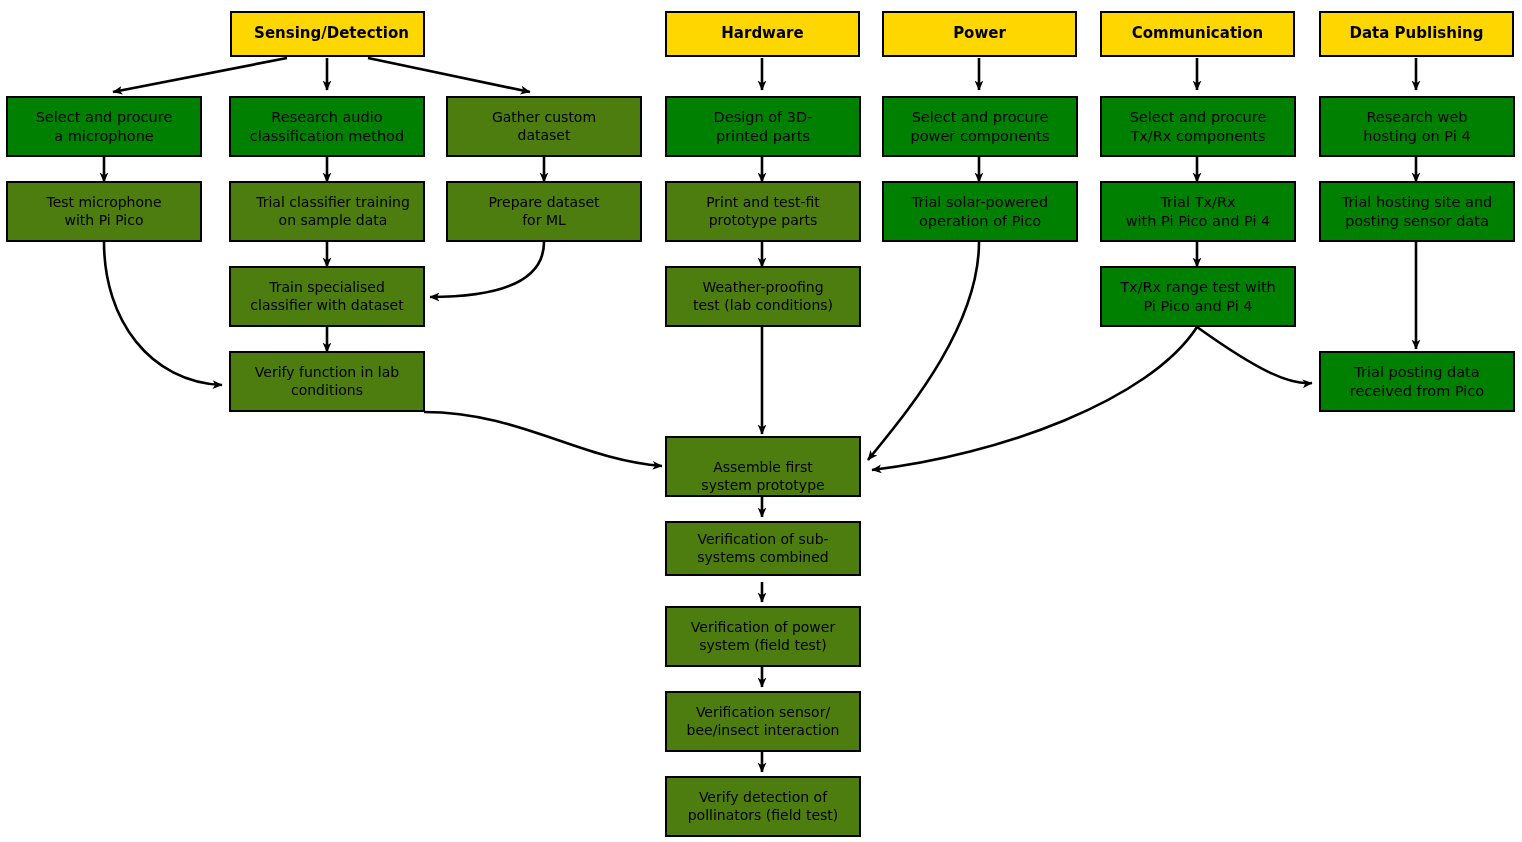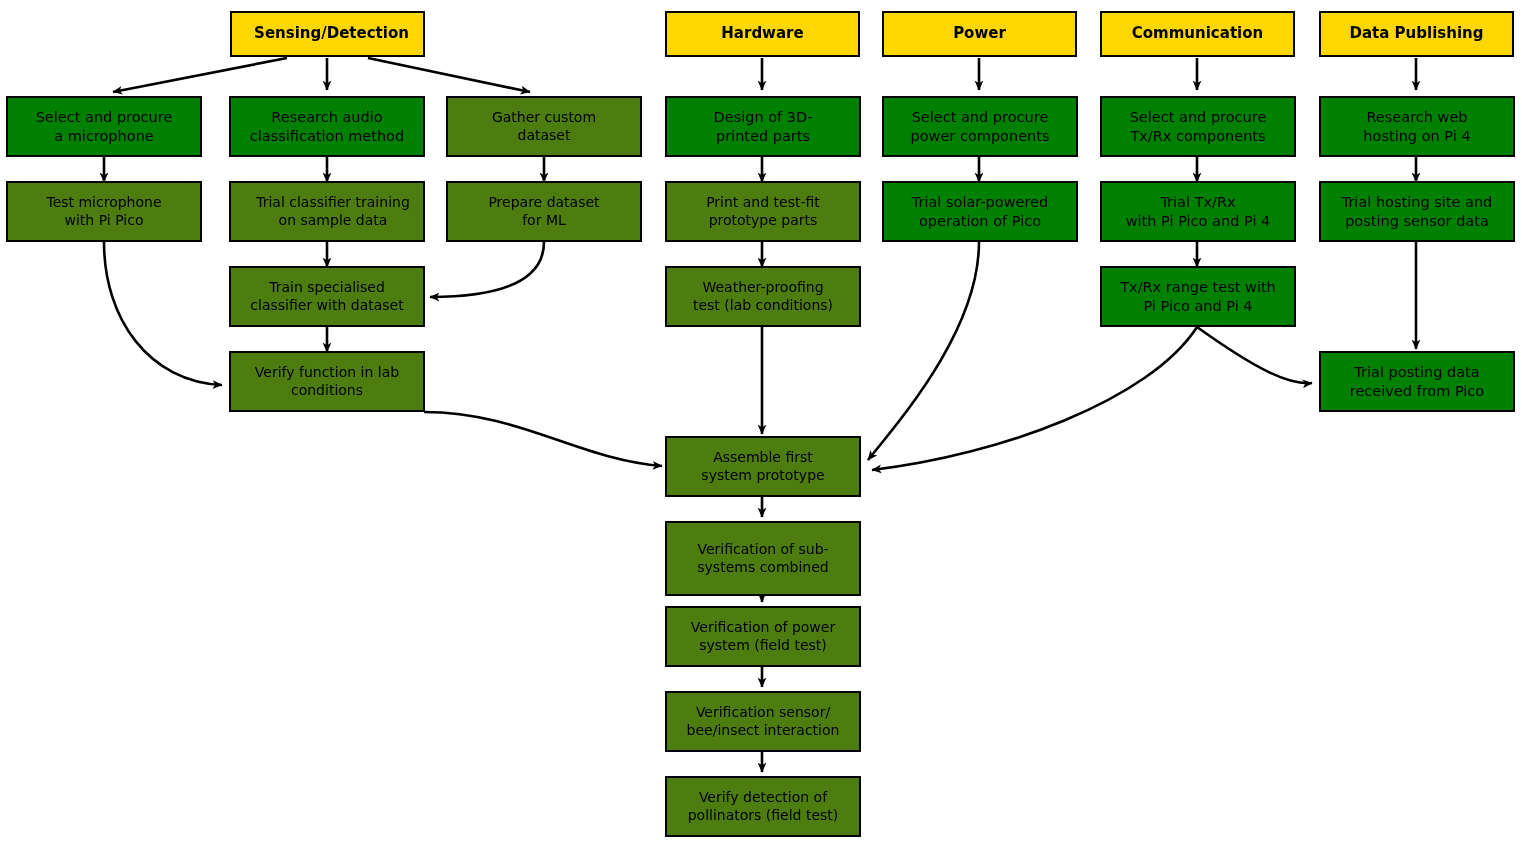--- a/index.html
+++ b/index.html
@@ -203,25 +203,25 @@
   </div>
   <div class="node green" style="left:1319px;top:181px;width:196px;height:61px;">
     <span class="lbl">Trial hosting site and
 posting sensor data</span>
   </div>
   <div class="node green" style="left:1319px;top:351px;width:196px;height:61px;">
     <span class="lbl">Trial posting data
 received from Pico</span>
   </div>
 
-  <div class="node gray" style="left:665px;top:436px;width:196px;height:61px;">
+  <div class="node gray" style="left:665px;top:436px;width:196px;height:61px;align-items:flex-end;">
     <span class="lbl">Assemble first
 system prototype</span>
   </div>
-  <div class="node gray" style="left:665px;top:521px;width:196px;height:75px;">
+  <div class="node gray" style="left:665px;top:521px;width:196px;height:55px;">
     <span class="lbl">Verification of sub-
 systems combined</span>
   </div>
   <div class="node gray" style="left:665px;top:606px;width:196px;height:61px;">
     <span class="lbl">Verification of power
 system (field test)</span>
   </div>
   <div class="node gray" style="left:665px;top:691px;width:196px;height:61px;">
     <span class="lbl">Verification sensor/
 bee/insect interaction</span>

